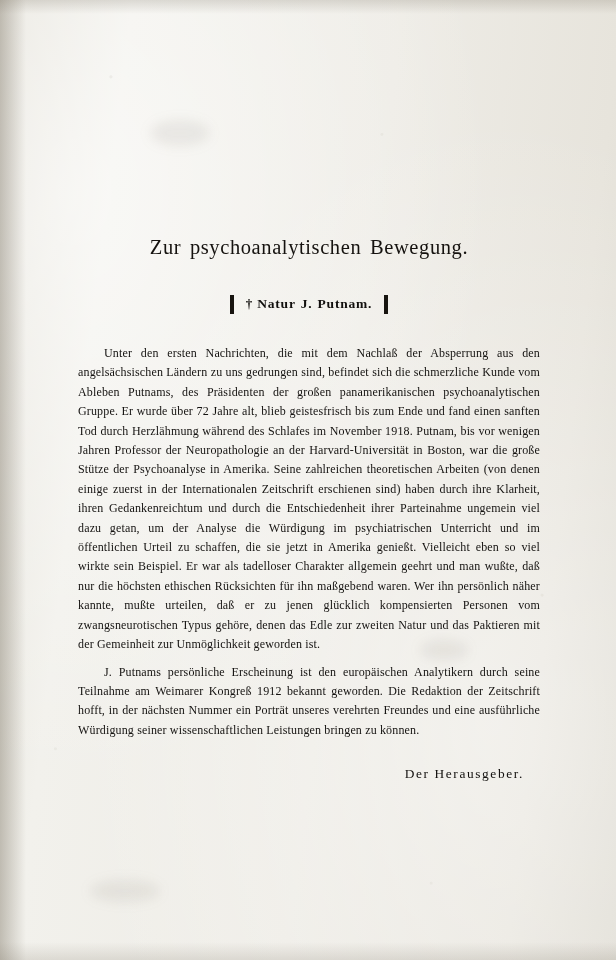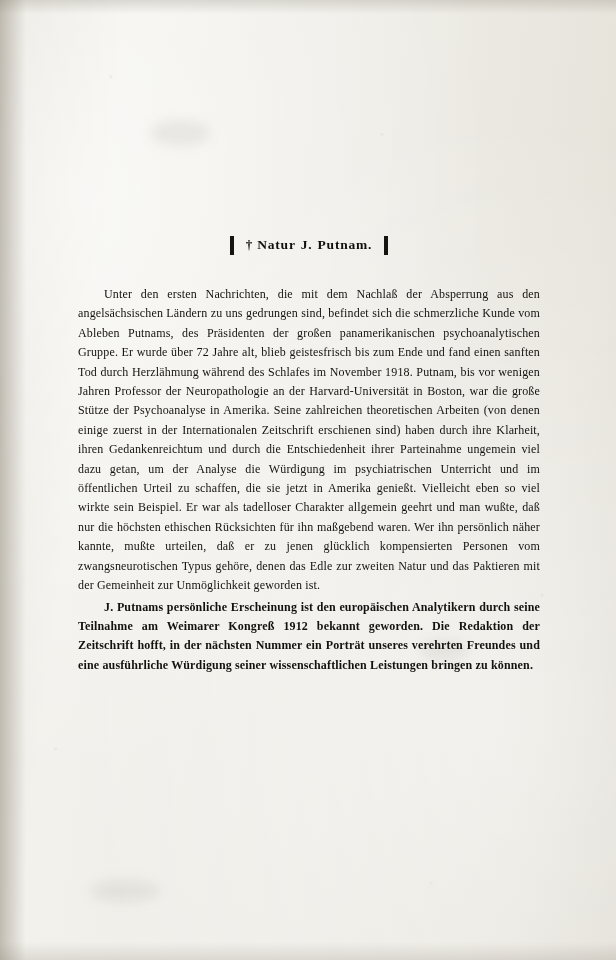--- a/index.html
+++ b/index.html
@@ -106,22 +106,21 @@
     margin: 0;
     font-size: 12px;
     line-height: 19.4px;
     text-align: justify;
     text-justify: inter-word;
     text-indent: 26px;
     letter-spacing: 0.15px;
     color: #141210;
   }
   .body-text p + p {
-    margin-top: 2px;
-    font-weight: bold;
+    margin-top: 8px;
   }
 
   .signature {
     margin-top: 26px;
     text-align: right;
     padding-right: 16px;
     font-size: 13.4px;
     letter-spacing: 1.6px;
   }
 
@@ -143,28 +142,30 @@
   <div class="edge-shadow-top"></div>
   <div class="edge-shadow-bottom"></div>
   <div class="grain"></div>
 
   <div class="smudge" style="left:150px; top:120px; width:60px; height:26px;"></div>
   <div class="smudge" style="left:420px; top:640px; width:48px; height:20px;"></div>
   <div class="smudge" style="left:90px; top:880px; width:70px; height:22px;"></div>
 
   <div class="content">
 
+    <h1 class="article-title">Zur psychoanalytischen Bewegung.</h1>
 
     <div class="obit-rule-wrap">
       <div class="obit-box">
         <span class="dagger">†</span>
         <span class="obit-name">Natur J. Putnam.</span>
       </div>
     </div>
 
     <div class="body-text">
       <p>Unter den ersten Nachrichten, die mit dem Nachlaß der Absperrung aus den angelsächsischen Ländern zu uns gedrungen sind, befindet sich die schmerzliche Kunde vom Ableben Putnams, des Präsidenten der großen panamerikanischen psychoanalytischen Gruppe. Er wurde über 72 Jahre alt, blieb geistesfrisch bis zum Ende und fand einen sanften Tod durch Herzlähmung während des Schlafes im November 1918. Putnam, bis vor wenigen Jahren Professor der Neuropathologie an der Harvard-Universität in Boston, war die große Stütze der Psychoanalyse in Amerika. Seine zahlreichen theoretischen Arbeiten (von denen einige zuerst in der Internationalen Zeitschrift erschienen sind) haben durch ihre Klarheit, ihren Gedankenreichtum und durch die Entschiedenheit ihrer Parteinahme ungemein viel dazu getan, um der Analyse die Würdigung im psychiatrischen Unterricht und im öffentlichen Urteil zu schaffen, die sie jetzt in Amerika genießt. Vielleicht eben so viel wirkte sein Beispiel. Er war als tadelloser Charakter allgemein geehrt und man wußte, daß nur die höchsten ethischen Rücksichten für ihn maßgebend waren. Wer ihn persönlich näher kannte, mußte urteilen, daß er zu jenen glücklich kompensierten Personen vom zwangsneurotischen Typus gehöre, denen das Edle zur zweiten Natur und das Paktieren mit der Gemeinheit zur Unmöglichkeit geworden ist.</p>
       <p>J. Putnams persönliche Erscheinung ist den europäischen Analytikern durch seine Teilnahme am Weimarer Kongreß 1912 bekannt geworden. Die Redaktion der Zeitschrift hofft, in der nächsten Nummer ein Porträt unseres verehrten Freundes und eine ausführliche Würdigung seiner wissenschaftlichen Leistungen bringen zu können.</p>
     </div>
 
+    <div class="signature">Der Herausgeber.</div>
 
   </div>
 </div>
 
 </body></html>

